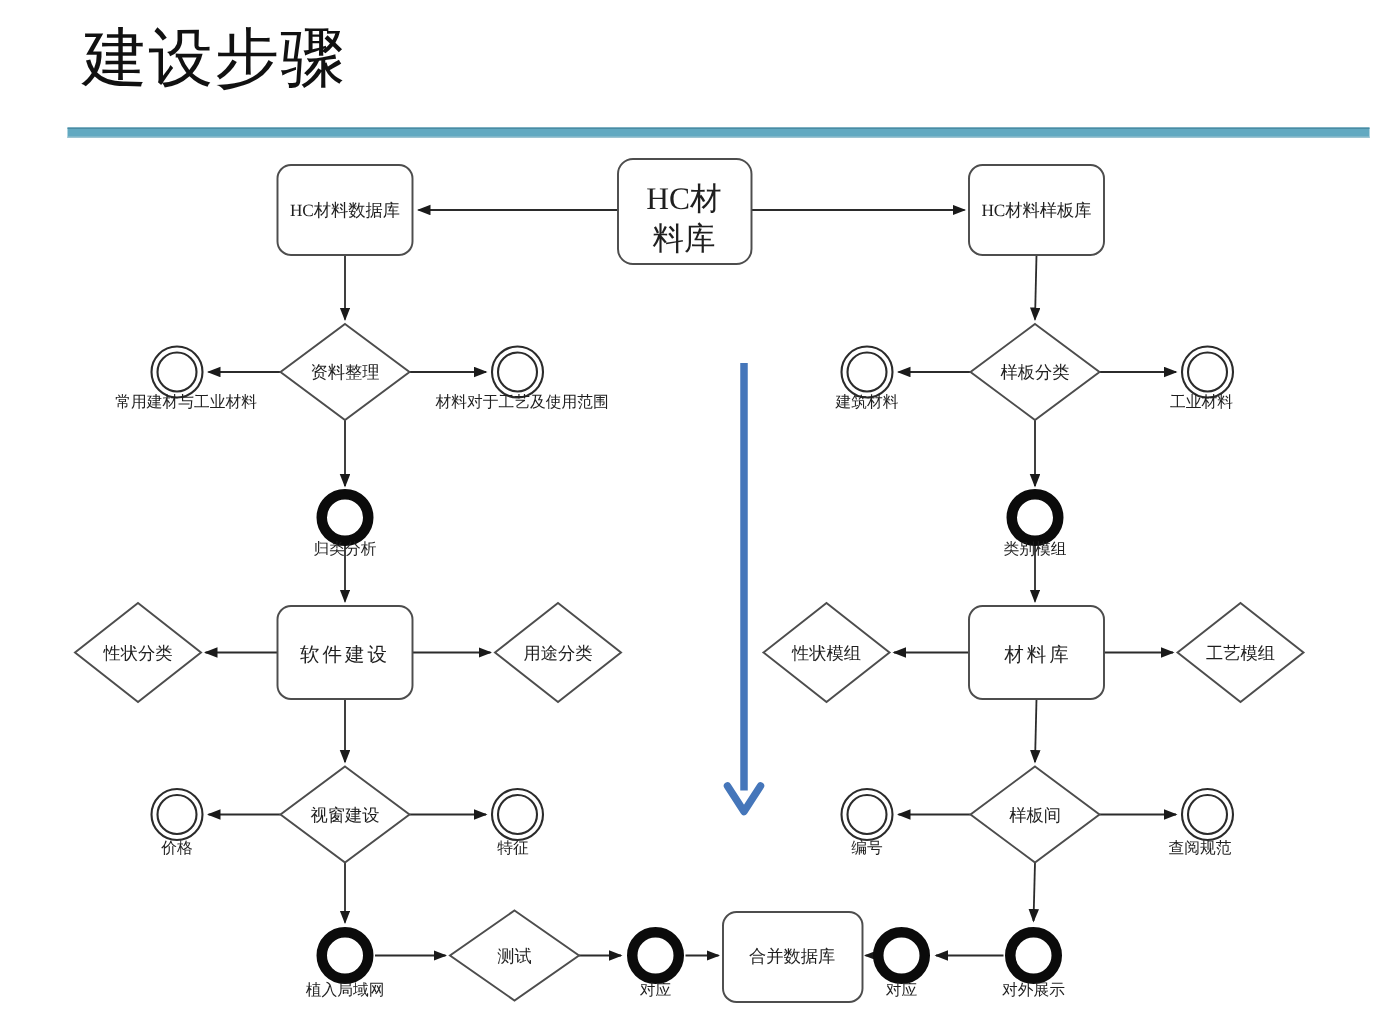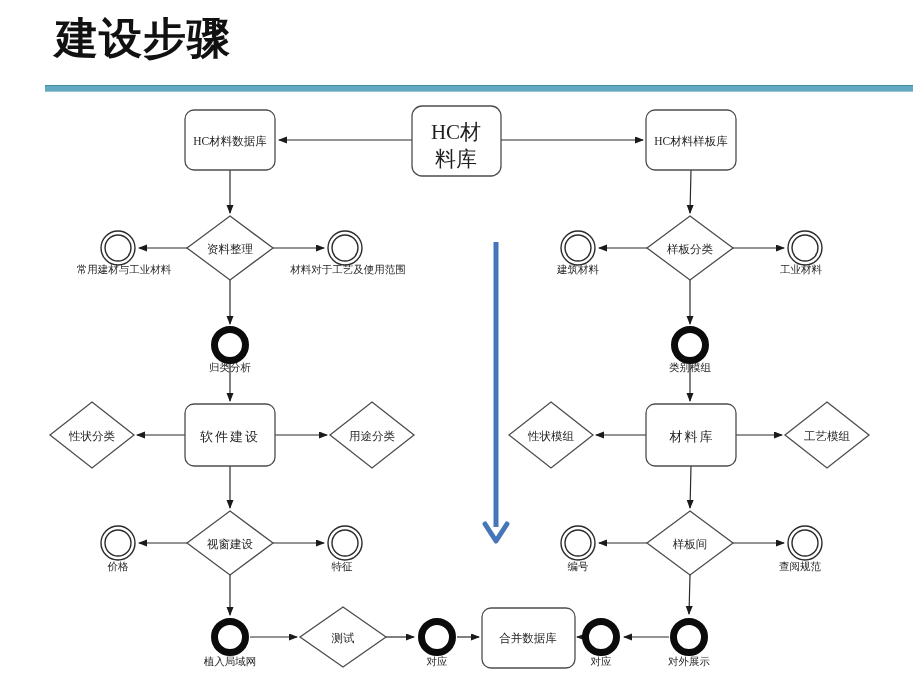--- a/index.html
+++ b/index.html
@@ -3,21 +3,21 @@
 <meta charset="utf-8">
 <style>
   html,body { margin:0; padding:0; background:#e8e8e8; }
   .slide {
     position:relative; width:920px; height:690px; margin:0 auto;
     background:#ffffff; overflow:hidden;
     font-family:"Liberation Sans","DejaVu Sans",sans-serif;
   }
   .title {
     position:absolute; left:55px; top:10px; margin:0;
-    font-size:43px; font-weight:700; color:#111;
+    font-size:43px; font-weight:400; color:#111;
     letter-spacing:1px;
     font-family:"Liberation Sans","DejaVu Sans",sans-serif;
   }
   .divider {
     position:absolute; left:45px; top:85px; width:868px; height:5px;
     background:#62a9c1;
     border-top:1px solid #4a8ba3;
     border-bottom:1px solid #9bc4d2;
   }
   svg.diagram { position:absolute; left:0; top:0; }

